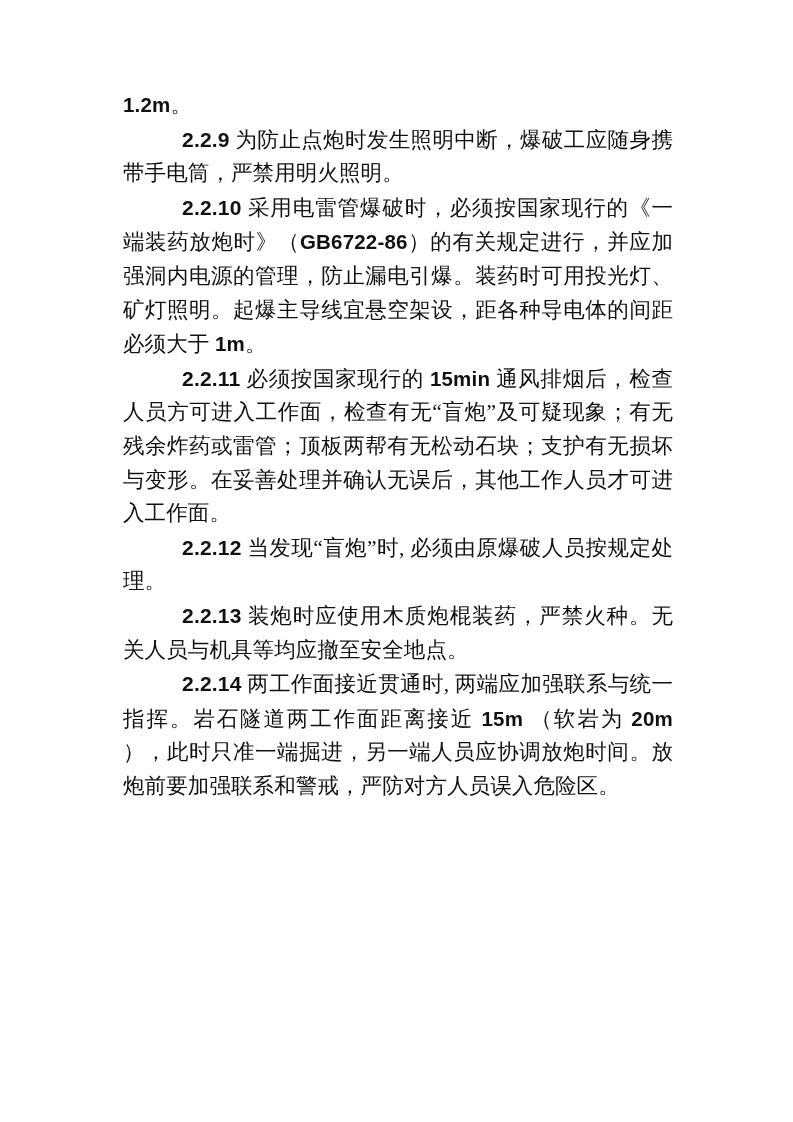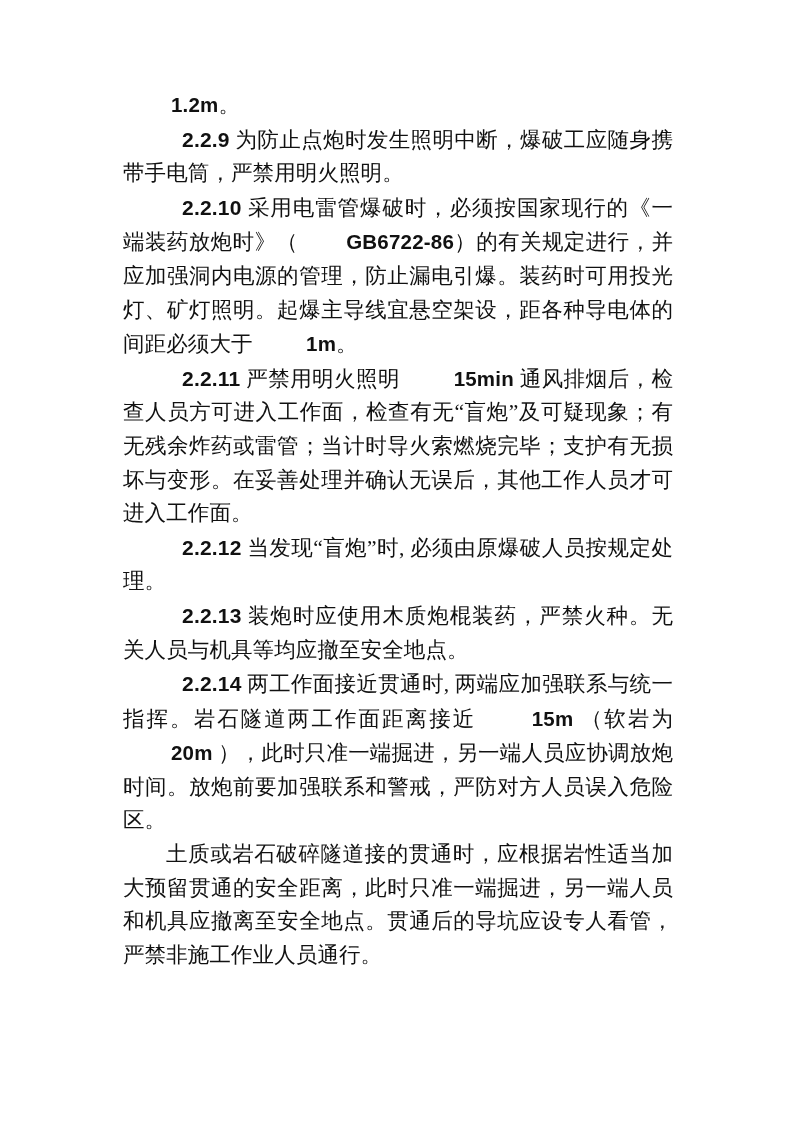--- a/index.html
+++ b/index.html
@@ -56,40 +56,38 @@
   .spacer {
     height: 33.6px;
   }
 
   
   .num {
     font-family: "Liberation Sans", "DejaVu Sans", sans-serif;
     font-weight: 700;
     font-size: 20.5px;
     letter-spacing: 0.2px;
-    margin-left: 48px;
   }
 
   
   .clause {
     font-family: "Liberation Sans", "DejaVu Sans", sans-serif;
     font-weight: 700;
     font-size: 21px;
     letter-spacing: 0.2px;
     margin-left: 16px;
   }
 </style>
 </head>
 <body>
 
 <div id="page" style="background: rgb(255, 255, 255); color: rgb(17, 17, 17);">
   <div id="text-column">
       <p class="para flush"><span class="num">1.2m</span><span>。</span></p>
       <p class="para indent"><span class="clause">2.2.9</span><span> 为防止点炮时发生照明中断，爆破工应随身携带手电筒，严禁用明火照明。</span></p>
       <p class="para indent"><span class="clause">2.2.10</span><span> 采用电雷管爆破时，必须按国家现行的《一端装药放炮时》（</span><span class="num">GB6722-86</span><span>）的有关规定进行，并应加强洞内电源的管理，防止漏电引爆。装药时可用投光灯、矿灯照明。起爆主导线宜悬空架设，距各种导电体的间距必须大于 </span><span class="num">1m</span><span>。</span></p>
-      <p class="para indent"><span class="clause">2.2.11</span><span> 严禁用明火照明 </span><span class="num">15min</span><span> 通风排烟后，检查人员方可进入工作面，检查有无“盲炮”及可疑现象；有无残余炸药或雷管；当计时导火索燃烧完毕；支护有无损坏与变形。在妥善处理并确认无误后，其他工作人员才可进入工作面。</span></p>
+      <p class="para indent"><span class="clause">2.2.11</span><span> 必须按国家现行的 </span><span class="num">15min</span><span> 通风排烟后，检查人员方可进入工作面，检查有无“盲炮”及可疑现象；有无残余炸药或雷管；顶板两帮有无松动石块；支护有无损坏与变形。在妥善处理并确认无误后，其他工作人员才可进入工作面。</span></p>
       <p class="para indent"><span class="clause">2.2.12</span><span> 当发现“盲炮”时, 必须由原爆破人员按规定处理。</span></p>
       <p class="para indent"><span class="clause">2.2.13</span><span> 装炮时应使用木质炮棍装药，严禁火种。无关人员与机具等均应撤至安全地点。</span></p>
       <p class="para indent"><span class="clause">2.2.14</span><span> 两工作面接近贯通时, 两端应加强联系与统一指挥。岩石隧道两工作面距离接近 </span><span class="num">15m</span><span> （软岩为 </span><span class="num">20m</span><span> ），此时只准一端掘进，另一端人员应协调放炮时间。放炮前要加强联系和警戒，严防对方人员误入危险区。</span></p>
-      <p class="para indent"><span>土质或岩石破碎隧道接的贯通时，应根据岩性适当加大预留贯通的安全距离，此时只准一端掘进，另一端人员和机具应撤离至安全地点。贯通后的导坑应设专人看管，严禁非施工作业人员通行。</span></p>
       <div class="spacer"></div>
     </div>
 </div>
 
 </body></html>

